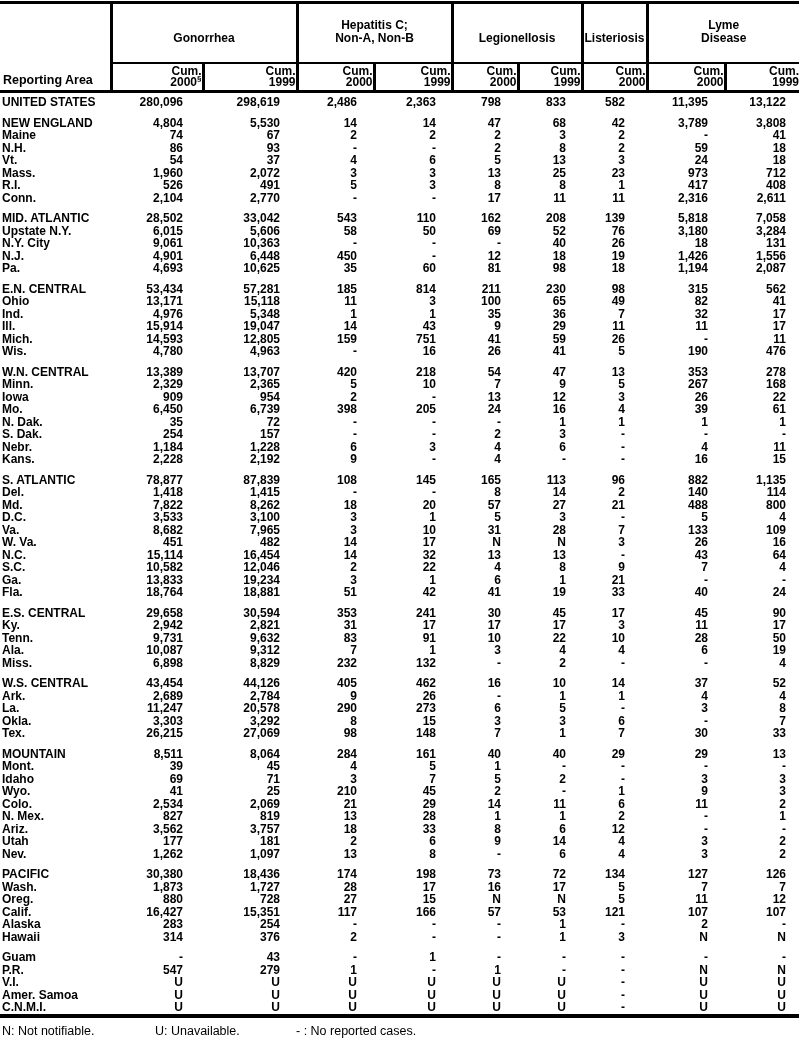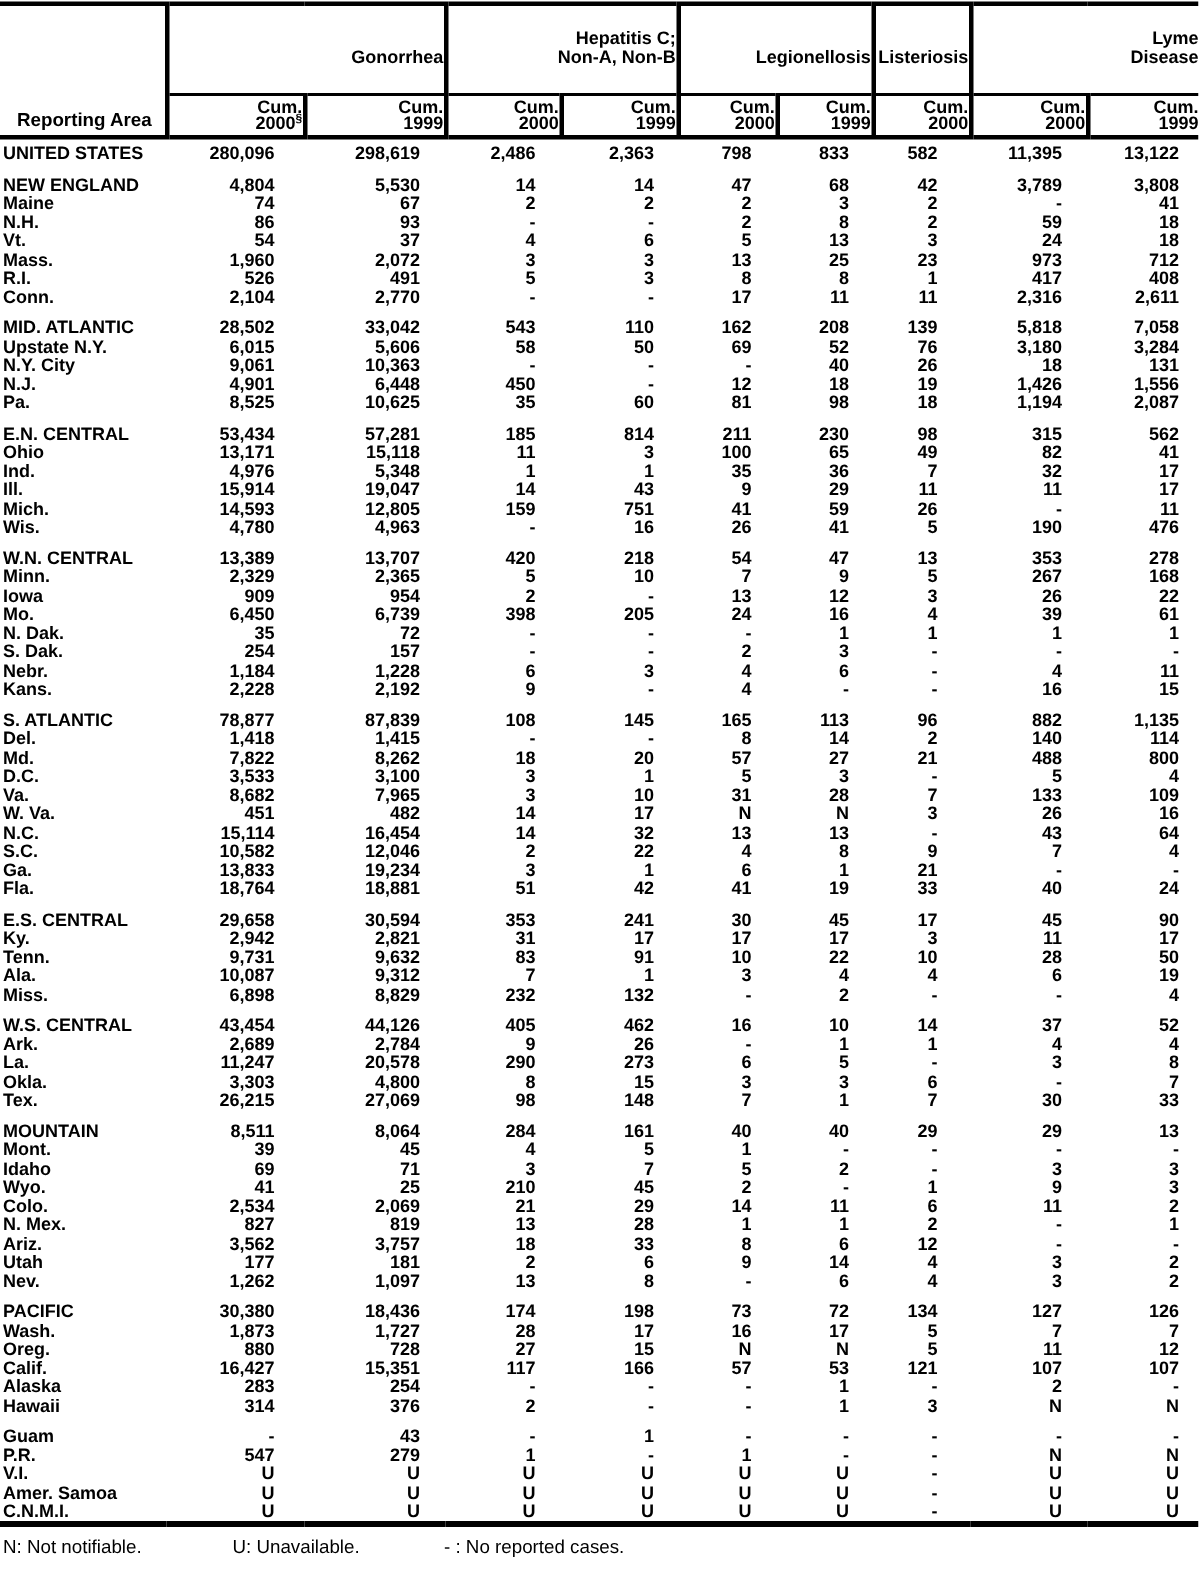--- a/index.html
+++ b/index.html
@@ -24,31 +24,31 @@
     table-layout: fixed;
     width: 799px;
     border-top: 3px solid #000;
     border-bottom: 4px solid #000;
     margin-top: 1px;
   }
 
   thead th { padding: 0; font-weight: bold; }
 
   th.area-head {
-    text-align: center;
+    text-align: left;
     vertical-align: bottom;
     padding: 0 0 3px 3px;
     font-size: 12.5px;
     border-bottom: 3px solid #000;
   }
   th.grp {
     border-left: 3px solid #000;
     border-bottom: 2px solid #000;
     vertical-align: bottom;
-    text-align: right;
+    text-align: center;
     height: 40px;
     font-size: 12px;
     line-height: 12.5px;
     padding-bottom: 18px;
     white-space: pre-line;
   }
   tr.cum-row th {
     border-left: 3px solid #000;
     border-bottom: 3px solid #000;
     height: 23px;
@@ -284,21 +284,21 @@
           <td class="val c2">450</td>
           <td class="val c3">-</td>
           <td class="val c4">12</td>
           <td class="val c5">18</td>
           <td class="val c6">19</td>
           <td class="val c7">1,426</td>
           <td class="val c8">1,556</td>
         </tr>
         <tr>
           <td class="area">Pa.</td>
-          <td class="val c0">8,525</td>
+          <td class="val c0">4,693</td>
           <td class="val c1">10,625</td>
           <td class="val c2">35</td>
           <td class="val c3">60</td>
           <td class="val c4">81</td>
           <td class="val c5">98</td>
           <td class="val c6">18</td>
           <td class="val c7">1,194</td>
           <td class="val c8">2,087</td>
         </tr>
         <tr class="section-gap">
@@ -696,21 +696,21 @@
           <td class="val c3">273</td>
           <td class="val c4">6</td>
           <td class="val c5">5</td>
           <td class="val c6">-</td>
           <td class="val c7">3</td>
           <td class="val c8">8</td>
         </tr>
         <tr>
           <td class="area">Okla.</td>
           <td class="val c0">3,303</td>
-          <td class="val c1">4,800</td>
+          <td class="val c1">3,292</td>
           <td class="val c2">8</td>
           <td class="val c3">15</td>
           <td class="val c4">3</td>
           <td class="val c5">3</td>
           <td class="val c6">6</td>
           <td class="val c7">-</td>
           <td class="val c8">7</td>
         </tr>
         <tr>
           <td class="area">Tex.</td>

